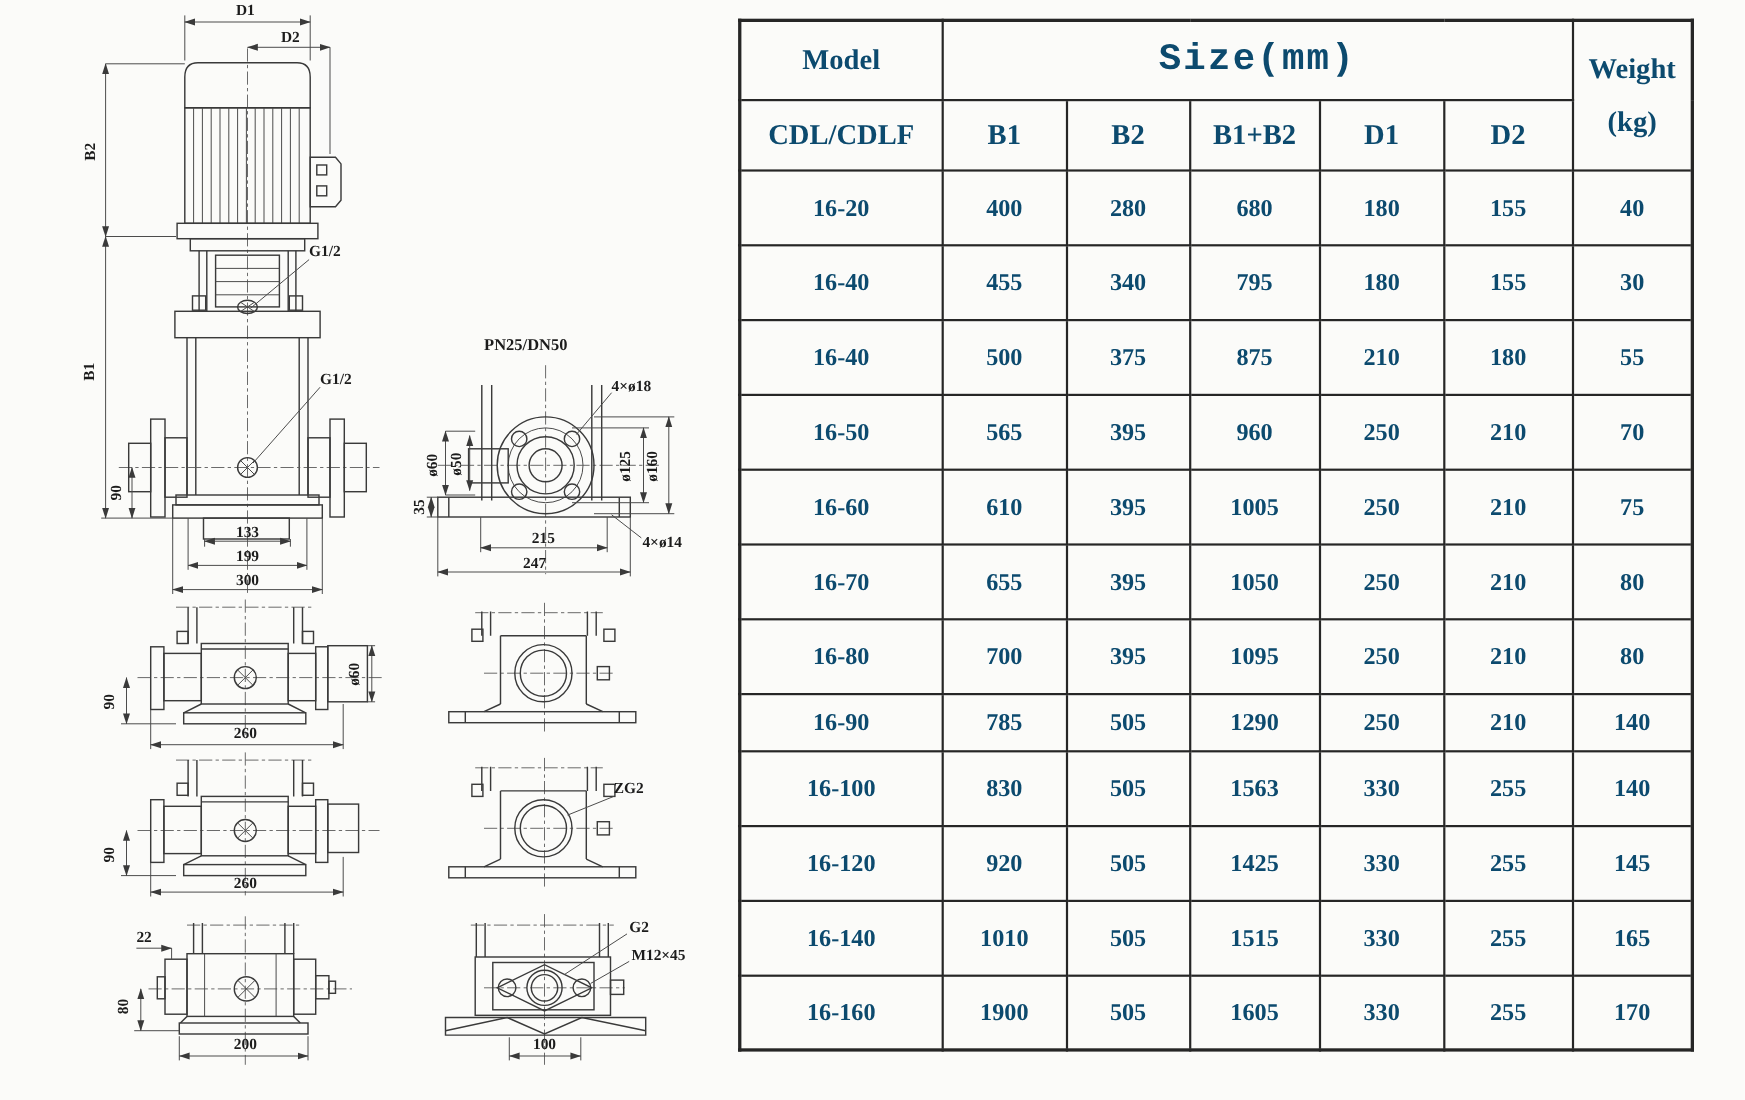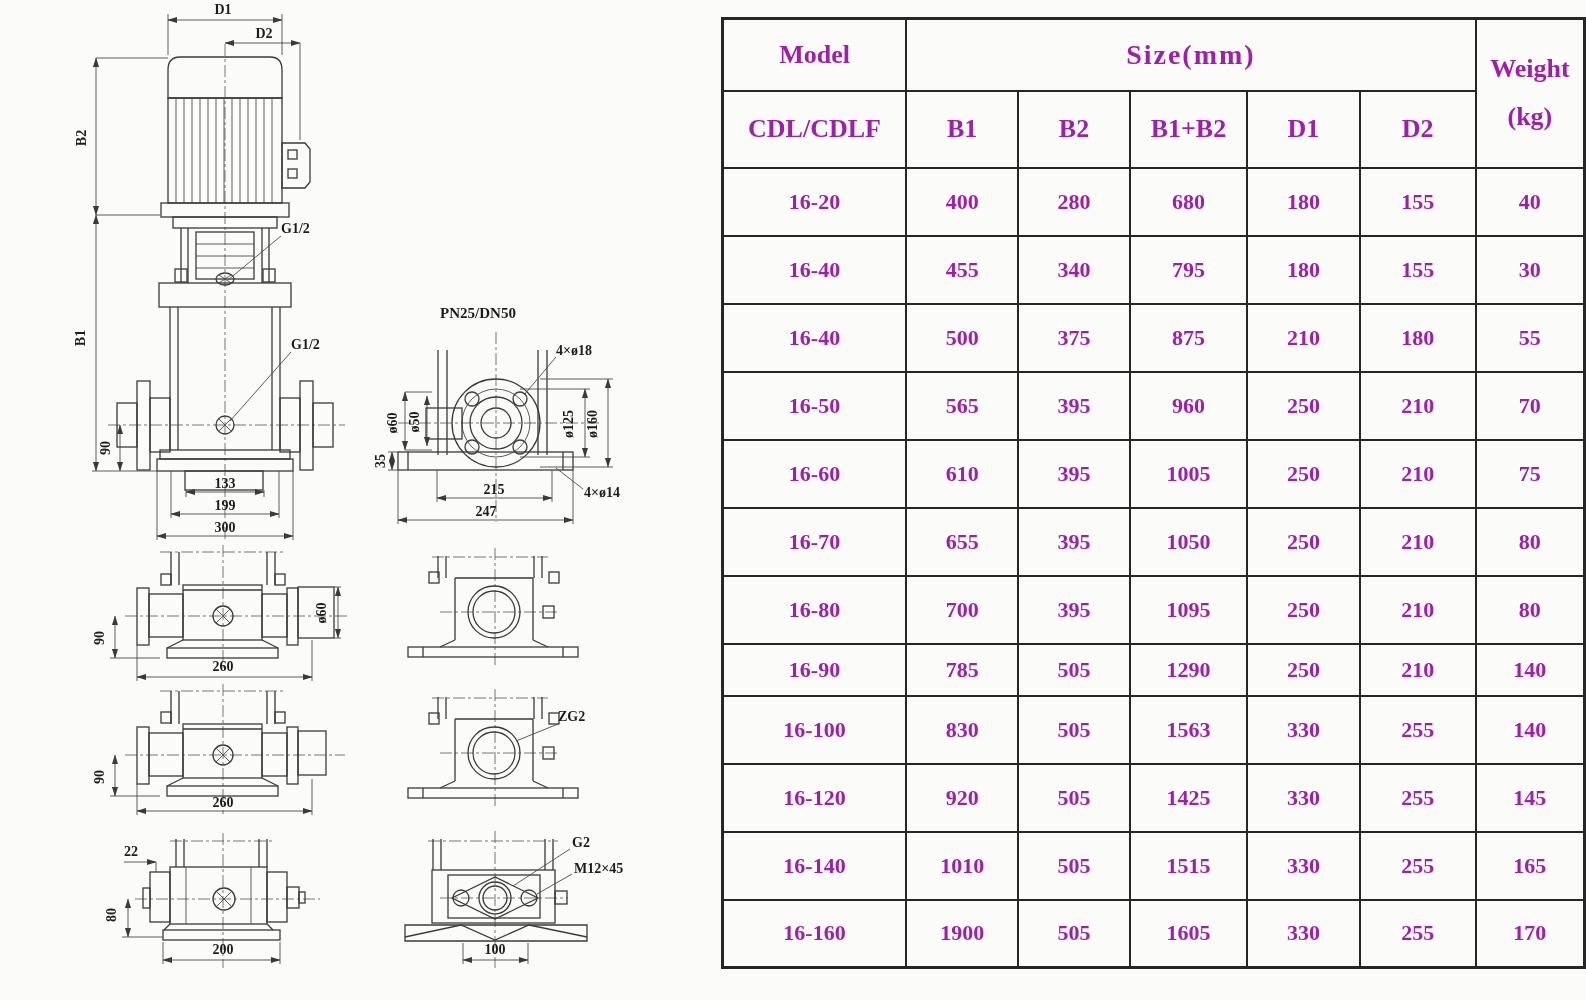--- a/index.html
+++ b/index.html
@@ -13,31 +13,31 @@
   
   .s  { fill:none; stroke:#3a3a3a; stroke-width:1.3; }
   .d  { fill:none; stroke:#4a4a4a; stroke-width:0.9; }
   .c  { fill:none; stroke:#565656; stroke-width:0.8; stroke-dasharray:12 3 3 3; }
   .t  { font-size:14px; font-weight:bold; fill:#1c1c1c; }
   .tm { text-anchor:middle; }
   .tt { font-size:15px; }
 
   
   .spec-table {
-    position:absolute; left:721px; top:17px;
+    position:absolute; left:671px; top:17px;
     border-collapse:collapse; table-layout:fixed;
-    color:#a21caf;
+    color:#0c4a6e;
   }
   .spec-table td {
     border:2px solid #262626; text-align:center; vertical-align:middle;
     font-weight:bold; padding:0;
   }
   .spec-table { border:3px solid #262626; }
   .h-big   { font-size:26px; }
-  .h-size  { font-size:28px; letter-spacing:2px; }
+  .h-size  { font-size:34px; letter-spacing:2px;font-family:Liberation Mono, monospace; }
   .h-weight{ font-size:26px; line-height:1.85;margin-top:12px; }
   .cell    { font-size:22px; }
 </style>
 </head>
 <body>
 
 <div class="sheet">
 
   
   <svg width="680" height="1000" viewBox="0 0 680 1000">
@@ -384,21 +384,21 @@
     </colgroup>
     <tbody>
         <tr style="height:72px">
       <td class="h-big">Model</td>
       <td class="h-size" colspan="5">Size(mm)</td>
       <td class="h-weight" rowspan="2">
         <div>Weight</div>
         <div>(kg)</div>
       </td>
     </tr>
-    <tr style="height:77px">
+    <tr style="height:64px">
       <td class="h-big">CDL/CDLF</td>
       <td class="h-big">B1</td>
       <td class="h-big">B2</td>
       <td class="h-big">B1+B2</td>
       <td class="h-big">D1</td>
       <td class="h-big">D2</td>
     </tr>
     <tr style="height:68px">
       <td class="cell">16-20</td>
       <td class="cell">400</td>

